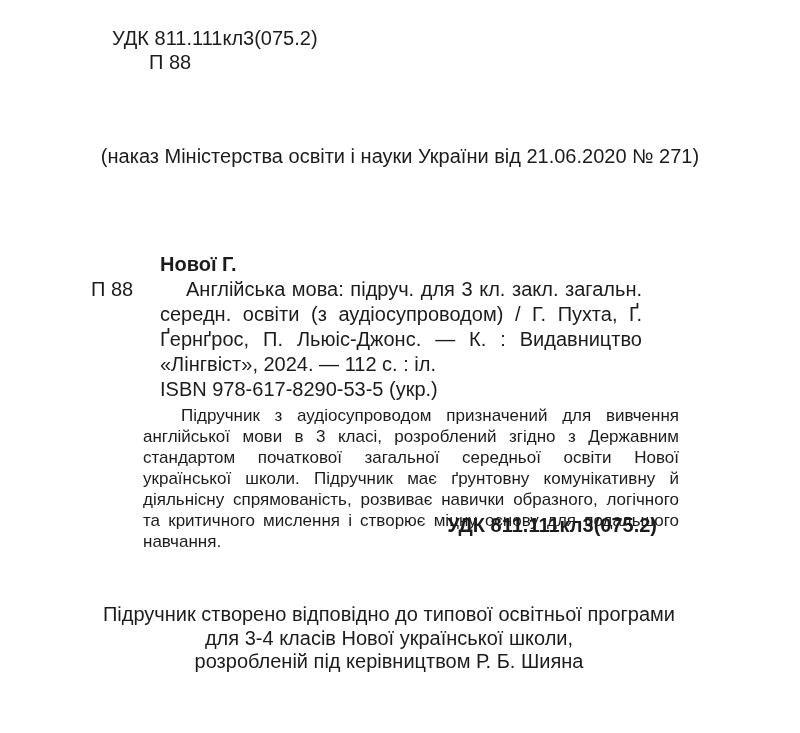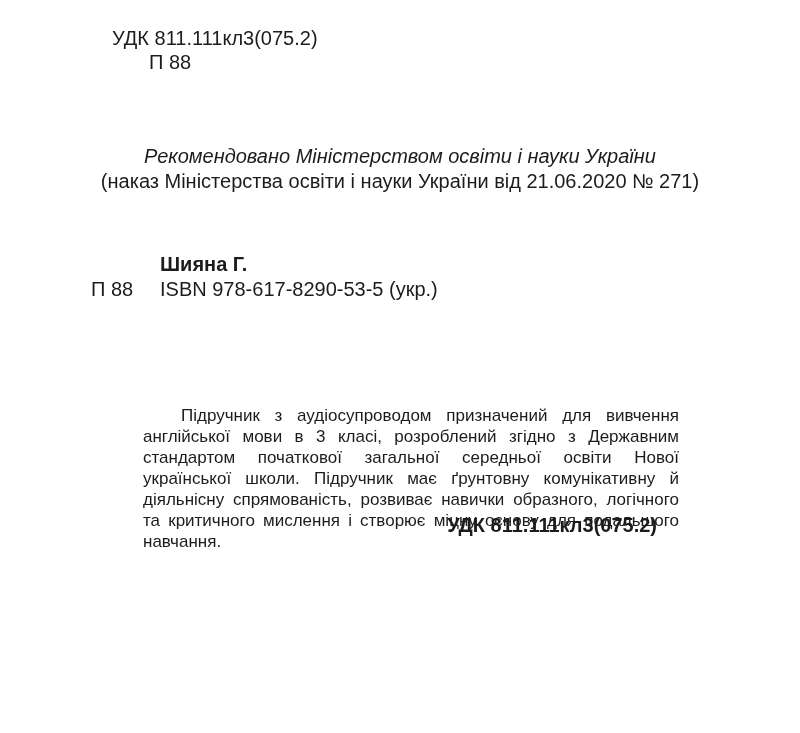--- a/index.html
+++ b/index.html
@@ -100,29 +100,34 @@
 </head>
 <body>
 
 <div class="page">
 
   <div class="udk-top">УДК 811.111кл3(075.2)</div>
 
   <div class="udk-top-code">П 88</div>
 
   <div class="recommendation">
-    <div class="rec-line-1">Рекомендовано Міністерством освіти і науки України</div>
     <div class="rec-line-2">(наказ Міністерства освіти і науки України від 21.06.2020 № 271)</div>
   </div>
 
   <div class="margin-code">П 88</div>
 
   <div class="catalog">
-    <div class="author">Шияна Г.</div>
+    <div class="author">Нової Г.</div>
+    <p class="description">Англійська мова: підруч. для 3 кл. закл. загальн. середн. освіти (з аудіосупроводом) / Г. Пухта, Ґ. Ґернґрос, П. Льюіс-Джонс. — К. : Видавництво «Лінгвіст», 2024. — 112 с. : іл.</p>
     <div class="isbn-line">ISBN 978-617-8290-53-5 (укр.)</div>
   </div>
 
   <p class="annotation">Підручник з аудіосупроводом призначений для вивчення англійської мови в 3 класі, розроблений згідно з Державним стандартом початкової загальної середньої освіти Нової української школи. Підручник має ґрунтовну комунікативну й діяльнісну спрямованість, розвиває навички образного, логічного та критичного мислення і створює міцну основу для подальшого навчання.</p>
 
   <div class="udk-bottom">УДК 811.111кл3(075.2)</div>
 
+  <div class="footer">
+    <div>Підручник створено відповідно до типової освітньої програми</div>
+    <div>для 3-4 класів Нової української школи,</div>
+    <div>розробленій під керівництвом Р. Б. Шияна</div>
+  </div>
 
 </div>
 
 </body></html>

